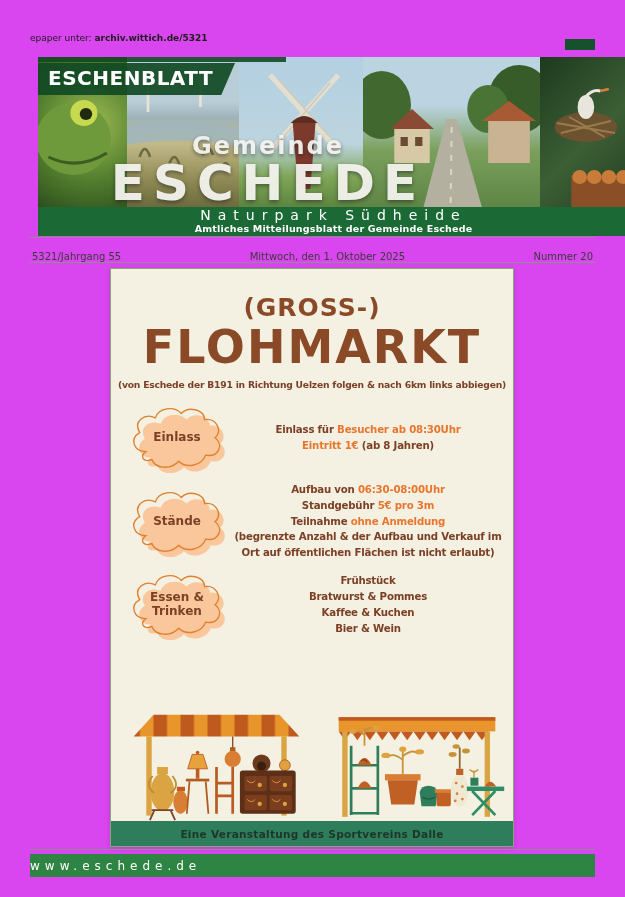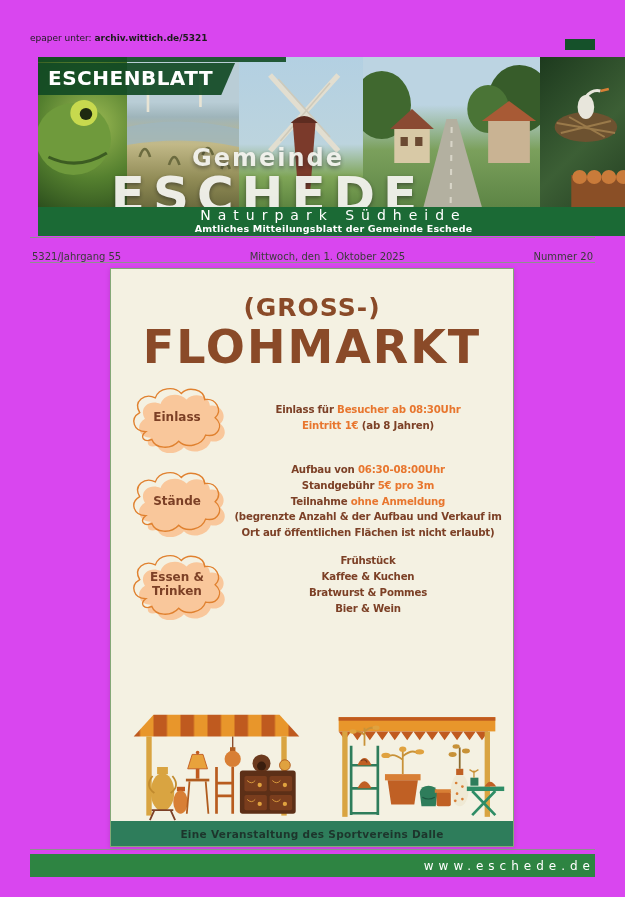--- a/index.html
+++ b/index.html
@@ -18,21 +18,21 @@
   .seg svg{position:absolute;inset:0;width:100%;height:100%;}
   .seg-frog{flex:0 0 15%;background:radial-gradient(circle at 60% 45%,#9dbb54 0%,#55802f 55%,#2c4f1d 100%);}
   .seg-moor{flex:0 0 19%;background:linear-gradient(180deg,#b9cdd6 0%,#b9cdd6 30%,#9eb4ba 40%,#c2b988 58%,#8f8a55 82%,#6c6b3e 100%);}
   .seg-mill{flex:0 0 21%;background:linear-gradient(180deg,#b3d0e2 0%,#bcd4de 58%,#7fa557 80%,#5d8540 100%);}
   .seg-street{flex:0 0 30%;background:linear-gradient(180deg,#bcd4e2 0%,#bcd4e2 32%,#7ba05c 62%,#5d8545 100%);}
   .seg-stork{flex:0 0 15%;background:linear-gradient(135deg,#1d3a1e 0%,#3c5f35 55%,#243f22 100%);}
   .collage-topbar{position:absolute;left:0;top:0;width:42%;height:5px;background:#114a24;opacity:.9;}
   .eschenblatt-box{position:absolute;left:0;top:6px;background:rgba(17,74,36,.92);color:#fff;
         font-size:20px;font-weight:800;letter-spacing:.5px;padding:3px 22px 5px 10px;
         clip-path:polygon(0 0,100% 0,93% 100%,0 100%);}
-  .gemeinde-overlay{position:absolute;left:45px;top:87px;width:370px;text-align:center;color:#f3f3ee;
+  .gemeinde-overlay{position:absolute;left:45px;top:75px;width:370px;text-align:center;color:#f3f3ee;
         text-shadow:0 2px 4px rgba(30,30,30,.55);opacity:.95;pointer-events:none;}
   .gemeinde-word{font-size:24px;font-weight:bold;letter-spacing:2px;}
   .eschede-word{font-size:50px;font-weight:bold;letter-spacing:8px;line-height:.92;}
   .mast-band{height:27px;background:#1b6a35;color:#fff;text-align:center;padding-top:2px;}
   .naturpark{font-size:14px;letter-spacing:7px;line-height:13px;}
   .mast-subtitle{font-size:9.5px;font-weight:bold;letter-spacing:.2px;line-height:11px;margin-top:1px;}
 
   
   .issue-bar{position:absolute;left:30px;right:30px;top:237px;height:24px;
         border-top:1.5px solid #8f8f8f;border-bottom:1.5px solid #8f8f8f;
@@ -60,21 +60,21 @@
         color:#7c4026;line-height:1.55;}
   .section-text .line{white-space:nowrap;}
   .accent{color:#e8762e;}
   .illustrations{margin-top:auto;display:flex;justify-content:center;align-items:flex-end;gap:14px;}
   .organizer-band{height:25px;background:#2e7d5b;display:flex;align-items:center;justify-content:center;
         font-size:10.5px;font-weight:bold;color:#1d352c;letter-spacing:.3px;}
 
   
   .footer-rule{position:absolute;left:30px;right:30px;top:849px;border-top:1.5px solid #8f8f8f;}
   .footer-bar{position:absolute;left:30px;right:30px;top:854px;height:23px;background:#2e8442;color:#fff;
-        display:flex;align-items:center;justify-content:flex-end;font-size:12px;letter-spacing:5px;}
+        display:flex;align-items:center;justify-content:flex-start;font-size:12px;letter-spacing:5px;}
 </style>
 </head>
 <body>
 
 <div class="page">
 
   <div class="epaper-line">
     <span>epaper unter:</span>
     <b>archiv.wittich.de/5321</b>
   </div>
@@ -159,20 +159,21 @@
 
   <div class="issue-bar">
     <span>5321/Jahrgang 55</span>
     <span>Mittwoch, den 1. Oktober 2025</span>
     <span>Nummer 20</span>
   </div>
 
   <div class="poster">
     <div class="gross">(GROSS-)</div>
     <div class="floh">FLOHMARKT</div>
+    <div class="directions">(von Eschede der B191 in Richtung Uelzen folgen &amp; nach 6km links abbiegen)</div>
 
     <div class="sections">
 
       <div class="section-row">
         <div class="cloud-col">
           <div class="cloud-wrap">
             <svg viewBox="0 0 120 80">
               <path d="M24,55 C10,55 5,40 17,33 C9,20 23,10 35,16 C39,4 57,2 65,11 C73,2 91,6 92,18 C105,16 113,30 104,39 C115,48 107,62 93,59 C89,71 71,75 62,66 C53,76 35,75 31,64 C22,68 16,61 24,55 Z" fill="#f9c79b" transform="translate(6,7)"></path>
               <path d="M24,55 C10,55 5,40 17,33 C9,20 23,10 35,16 C39,4 57,2 65,11 C73,2 91,6 92,18 C105,16 113,30 104,39 C115,48 107,62 93,59 C89,71 71,75 62,66 C53,76 35,75 31,64 C22,68 16,61 24,55 Z" fill="none" stroke="#e0812f" stroke-width="1.6"></path>
             </svg>
@@ -209,22 +210,22 @@
           <div class="cloud-wrap">
             <svg viewBox="0 0 120 80">
               <path d="M24,55 C10,55 5,40 17,33 C9,20 23,10 35,16 C39,4 57,2 65,11 C73,2 91,6 92,18 C105,16 113,30 104,39 C115,48 107,62 93,59 C89,71 71,75 62,66 C53,76 35,75 31,64 C22,68 16,61 24,55 Z" fill="#f9c79b" transform="translate(6,7)"></path>
               <path d="M24,55 C10,55 5,40 17,33 C9,20 23,10 35,16 C39,4 57,2 65,11 C73,2 91,6 92,18 C105,16 113,30 104,39 C115,48 107,62 93,59 C89,71 71,75 62,66 C53,76 35,75 31,64 C22,68 16,61 24,55 Z" fill="none" stroke="#e0812f" stroke-width="1.6"></path>
             </svg>
             <div class="cloud-label">Essen &amp; Trinken</div>
           </div>
         </div>
         <div class="section-text">
           <div class="line"><span>Frühstück</span></div>
+          <div class="line"><span>Bratwurst &amp; Pommes</span></div>
           <div class="line"><span>Kaffee &amp; Kuchen</span></div>
-          <div class="line"><span>Bratwurst &amp; Pommes</span></div>
           <div class="line"><span>Bier &amp; Wein</span></div>
         </div>
       </div>
     </div>
 
     <div class="illustrations">
 
       <svg width="195" height="108" viewBox="0 0 200 120">
         <defs>
           <pattern id="stripeL" width="30" height="28" patternUnits="userSpaceOnUse">

